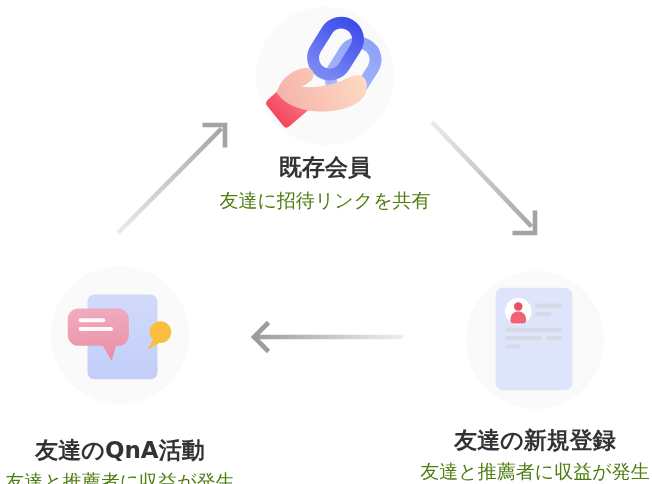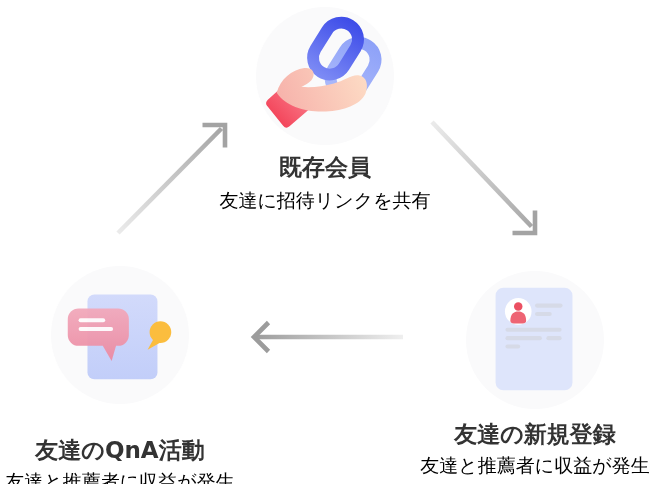--- a/index.html
+++ b/index.html
@@ -36,35 +36,35 @@
     font-size: 23px;
     font-weight: bold;
     color: #333333;
     line-height: 28px;
     white-space: nowrap;
     text-align: center;
   }
   .node-subtitle {
     font-size: 19px;
     font-weight: normal;
-    color: #000000;
+    color: #4d7c0f;
     line-height: 25px;
     white-space: nowrap;
     text-align: center;
   }
   .node-top { left: 125px; top: 7px; }
   .node-top .node-title { margin-top: 8px; }
   .node-top .node-subtitle { margin-top: 7px; }
 
   .node-bl { left: -80px; top: 266px; }
   .node-bl .node-title { margin-top: 32px; }
   .node-bl .node-subtitle { margin-top: 5px; }
 
   .node-br { left: 335px; top: 271px; }
-  .node-br .node-title { margin-top: 11px; }
+  .node-br .node-title { margin-top: 17px; }
   .node-br .node-subtitle { margin-top: 5px; }
 </style>
 </head>
 <body>
 
 <div class="canvas">
 
   <svg class="arrows-layer" width="652" height="484" viewBox="0 0 652 484">
     <defs>
       <linearGradient id="gA" gradientUnits="userSpaceOnUse" x1="118" y1="233" x2="225" y2="125">

